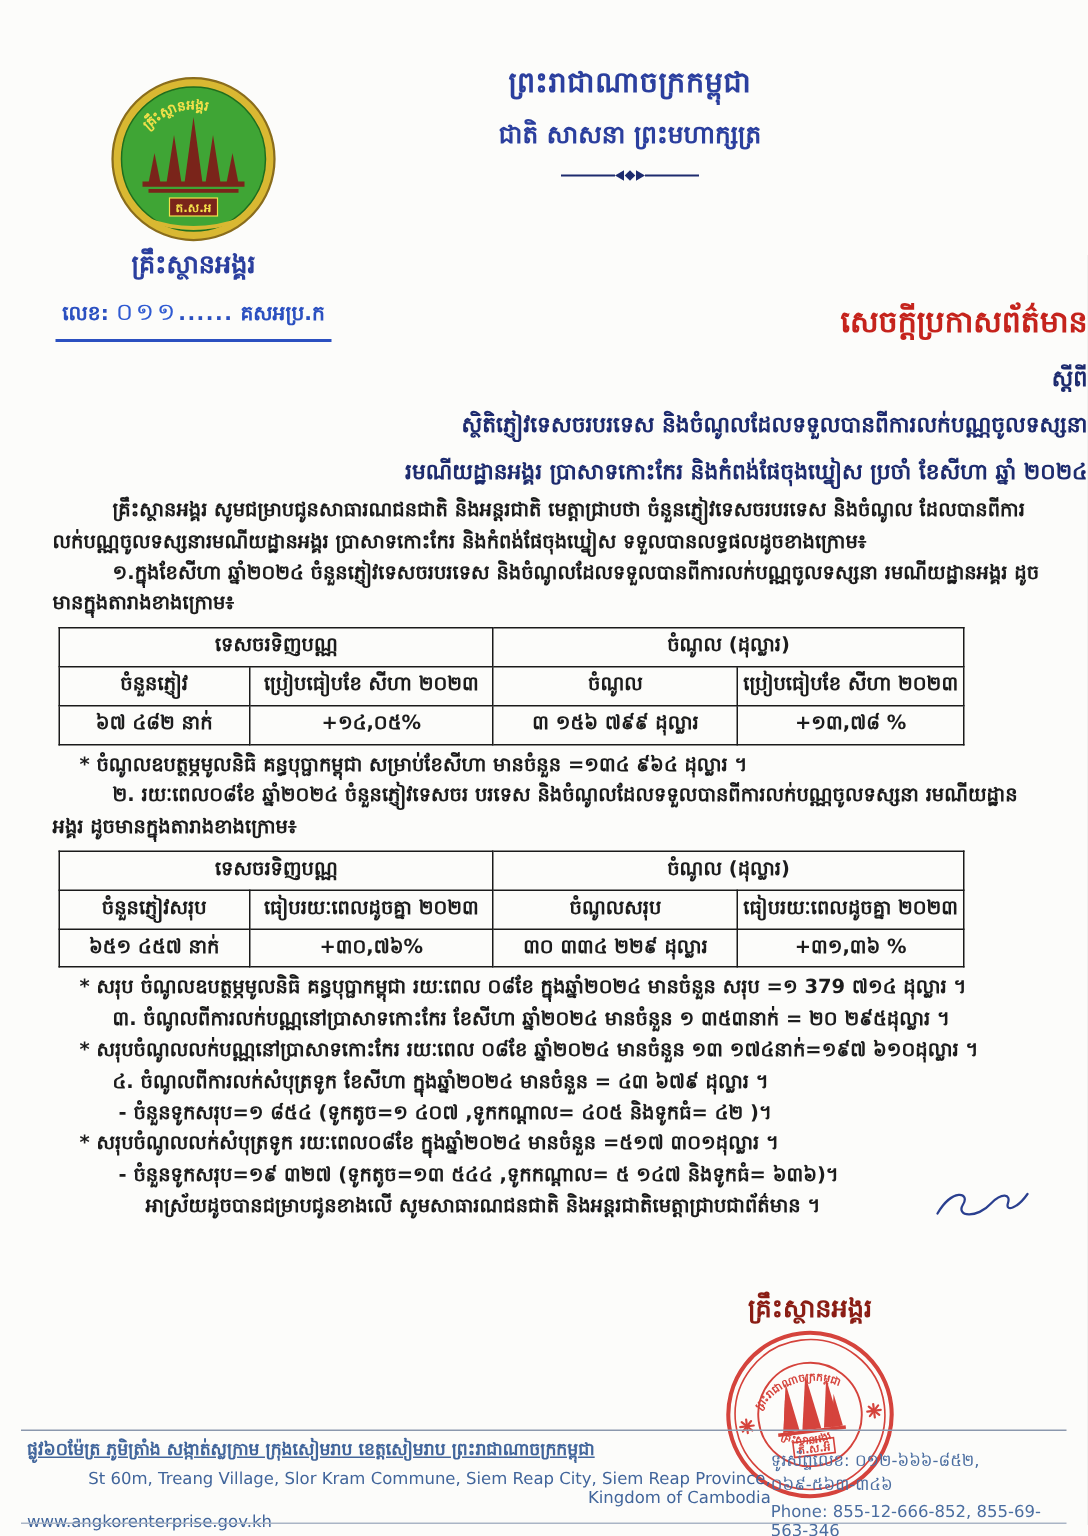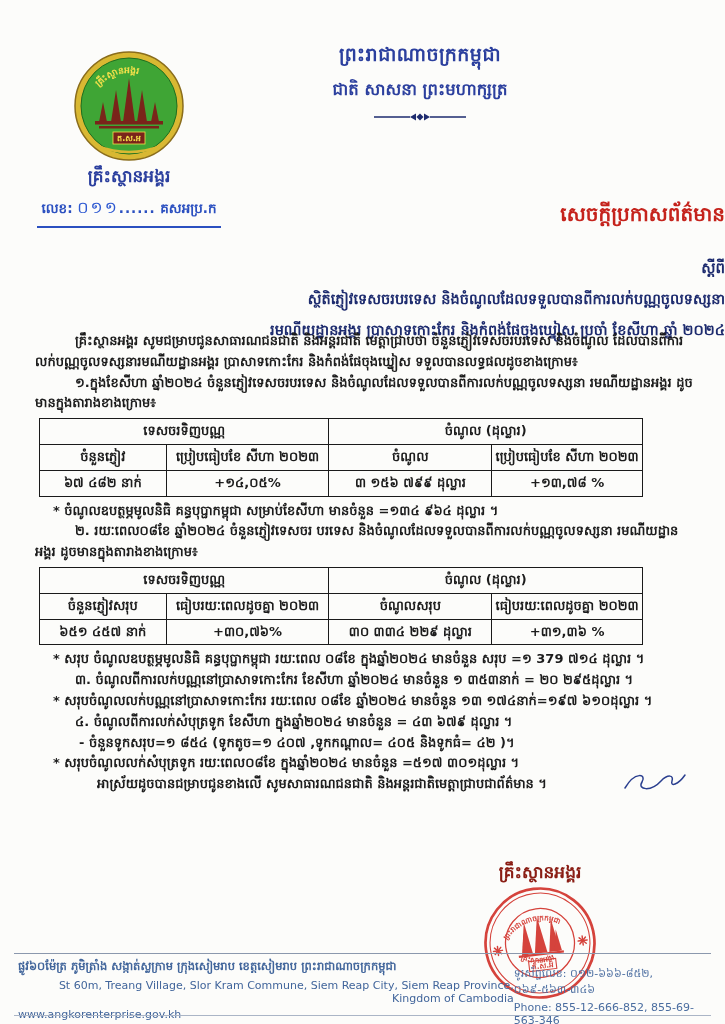--- a/index.html
+++ b/index.html
@@ -20,21 +20,21 @@
   .kingdom { position:absolute; top:42px; left:235px; width:370px; text-align:center; }
   .kingdom-line1 { font-size:19px; font-weight:bold; color:#2b3f9e; letter-spacing:.5px; }
   .kingdom-line2 { font-size:16.5px; font-weight:bold; color:#2b3f9e; margin-top:9px; }
   .motto-divider { margin-top:8px; }
   .dates { position:absolute; top:136px; right:30px; text-align:right;
            font-size:12.5px; font-weight:600; color:#26263a; line-height:2.15; }
   .date-place { padding-right:22px; }
   
   .titles { position:absolute; top:201px; left:0; width:100%; text-align:right; }
   .title-main { font-size:20px; font-weight:bold; color:#c5231c; }
-  .title-about { font-size:15px; font-weight:bold; color:#1d2b6e; margin-top:27px; }
+  .title-about { font-size:15px; font-weight:bold; color:#1d2b6e; margin-top:11px; }
   .subtitle { font-size:14.5px; font-weight:bold; color:#1d2b6e; margin-top:10px; }
   
   .content { position:absolute; top:331px; left:35px; width:660px;
              font-size:13px; line-height:1.6; font-weight:600; }
   .content p { margin:0; }
   .indent { text-indent:40px; }
   .note { padding-left:18px; }
   .sub { padding-left:44px; }
   table.stat { border-collapse:collapse; width:604px; margin:4px 0 4px 4px;
                text-align:center; table-layout:fixed; }
@@ -47,21 +47,21 @@
   .sign-org { font-size:17px; font-weight:bold; color:#8a1d14; }
   .stamp-svg { margin-top:-2px; transform:rotate(-7deg); opacity:.92; }
   
   .footer-rule-top { position:absolute; top:953px; left:14px; right:14px;
                      border-top:1.5px solid #8b98ad; }
   .footer-rule-bottom { position:absolute; top:1015px; left:14px; right:14px;
                         border-top:1px solid #aab5c6; }
   .footer-cols { position:absolute; top:959px; left:18px; right:18px;
                  display:flex; justify-content:space-between; }
   .footer-left { color:#41659b; }
-  .footer-km { font-size:11.5px; font-weight:600; }
+  .footer-km { font-size:11.5px; font-weight:600;text-decoration:underline; }
   .footer-en { font-size:11px; margin-top:3px;text-align:right; }
   .footer-web { font-size:11px; margin-top:3px; color:#41659b; text-decoration:none; display:block; }
   .footer-right { color:#4a6da0; text-align:left; font-size:11px; padding-top:4px; }
   .footer-right div { margin-top:3px; }
 </style>
 </head>
 <body>
 
 <div class="page">
 
@@ -177,20 +177,21 @@
       </tr>
     </tbody>
       </table>
 
     <p class="note">* សរុប ចំណូលឧបត្ថម្ភមូលនិធិ គន្ធបុប្ផាកម្ពុជា រយៈពេល ០៨ខែ ក្នុងឆ្នាំ២០២៤ មានចំនួន សរុប =១ 379 ៧១៤ ដុល្លារ ។</p>
     <p class="indent">៣. ចំណូលពីការលក់បណ្ណនៅប្រាសាទកោះកែរ ខែសីហា ឆ្នាំ២០២៤ មានចំនួន ១ ៣៥៣នាក់ = ២០ ២៩៥ដុល្លារ ។</p>
     <p class="note">* សរុបចំណូលលក់បណ្ណនៅប្រាសាទកោះកែរ រយៈពេល ០៨ខែ ឆ្នាំ២០២៤ មានចំនួន ១៣ ១៧៤នាក់=១៩៧ ៦១០ដុល្លារ ។</p>
     <p class="indent">៤. ចំណូលពីការលក់សំបុត្រទូក ខែសីហា ក្នុងឆ្នាំ២០២៤ មានចំនួន = ៤៣ ៦៧៩ ដុល្លារ ។</p>
     <p class="sub">- ចំនួនទូកសរុប=១ ៨៥៤ (ទូកតូច=១ ៤០៧ ,ទូកកណ្តាល= ៤០៥ និងទូកធំ= ៤២ )។</p>
     <p class="note">* សរុបចំណូលលក់សំបុត្រទូក រយៈពេល០៨ខែ ក្នុងឆ្នាំ២០២៤ មានចំនួន =៥១៧ ៣០១ដុល្លារ ។</p>
+    <p class="sub">- ចំនួនទូកសរុប=១៩ ៣២៧ (ទូកតូច=១៣ ៥៤៤ ,ទូកកណ្តាល= ៥ ១៤៧ និងទូកធំ= ៦៣៦)។</p>
 
     <p class="closing">
       <span>អាស្រ័យដូចបានជម្រាបជូនខាងលើ សូមសាធារណជនជាតិ និងអន្តរជាតិមេត្តាជ្រាបជាព័ត៌មាន ។</span>
       <svg class="signature-svg" width="64" height="26" viewBox="0 0 64 26">
         <path d="M2,20 C12,3 24,6 19,14 C14,22 28,24 38,13 C45,6 51,7 49,13 C47,19 55,17 62,7" fill="none" stroke="#2a3f8f" stroke-width="1.5" stroke-linecap="round"></path>
       </svg>
     </p>
   </div>
 
   <div class="sign-block">

